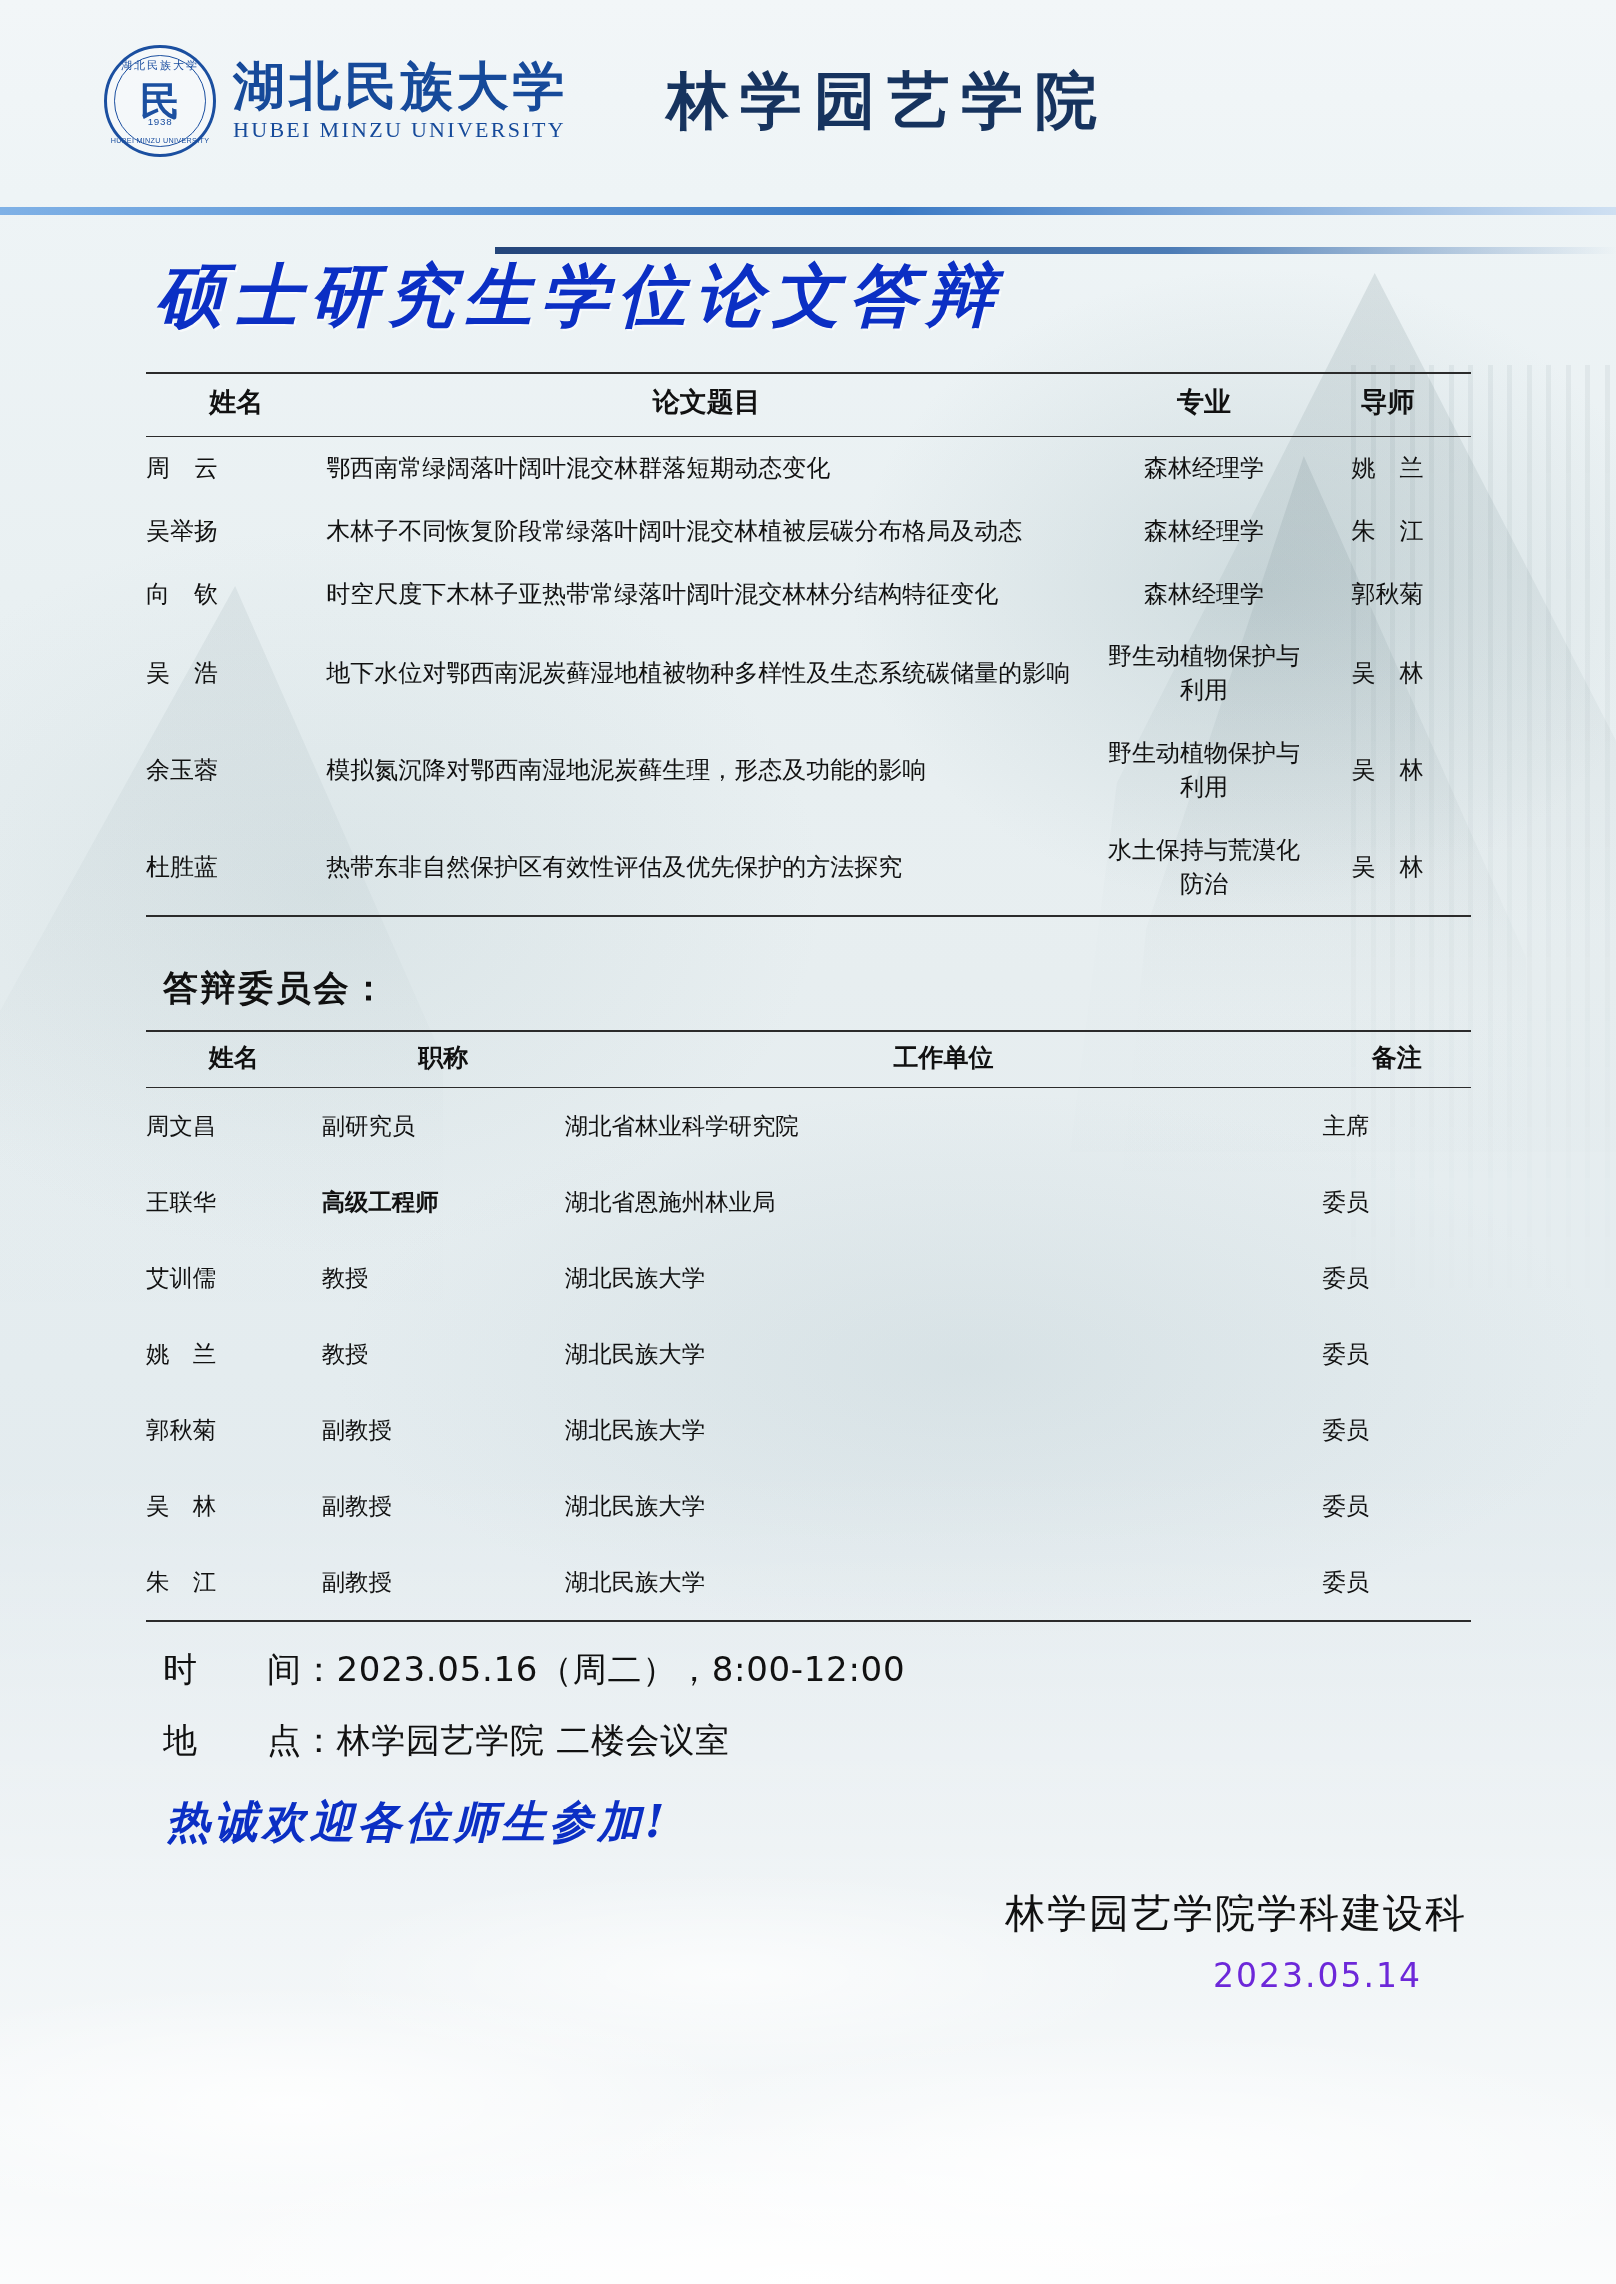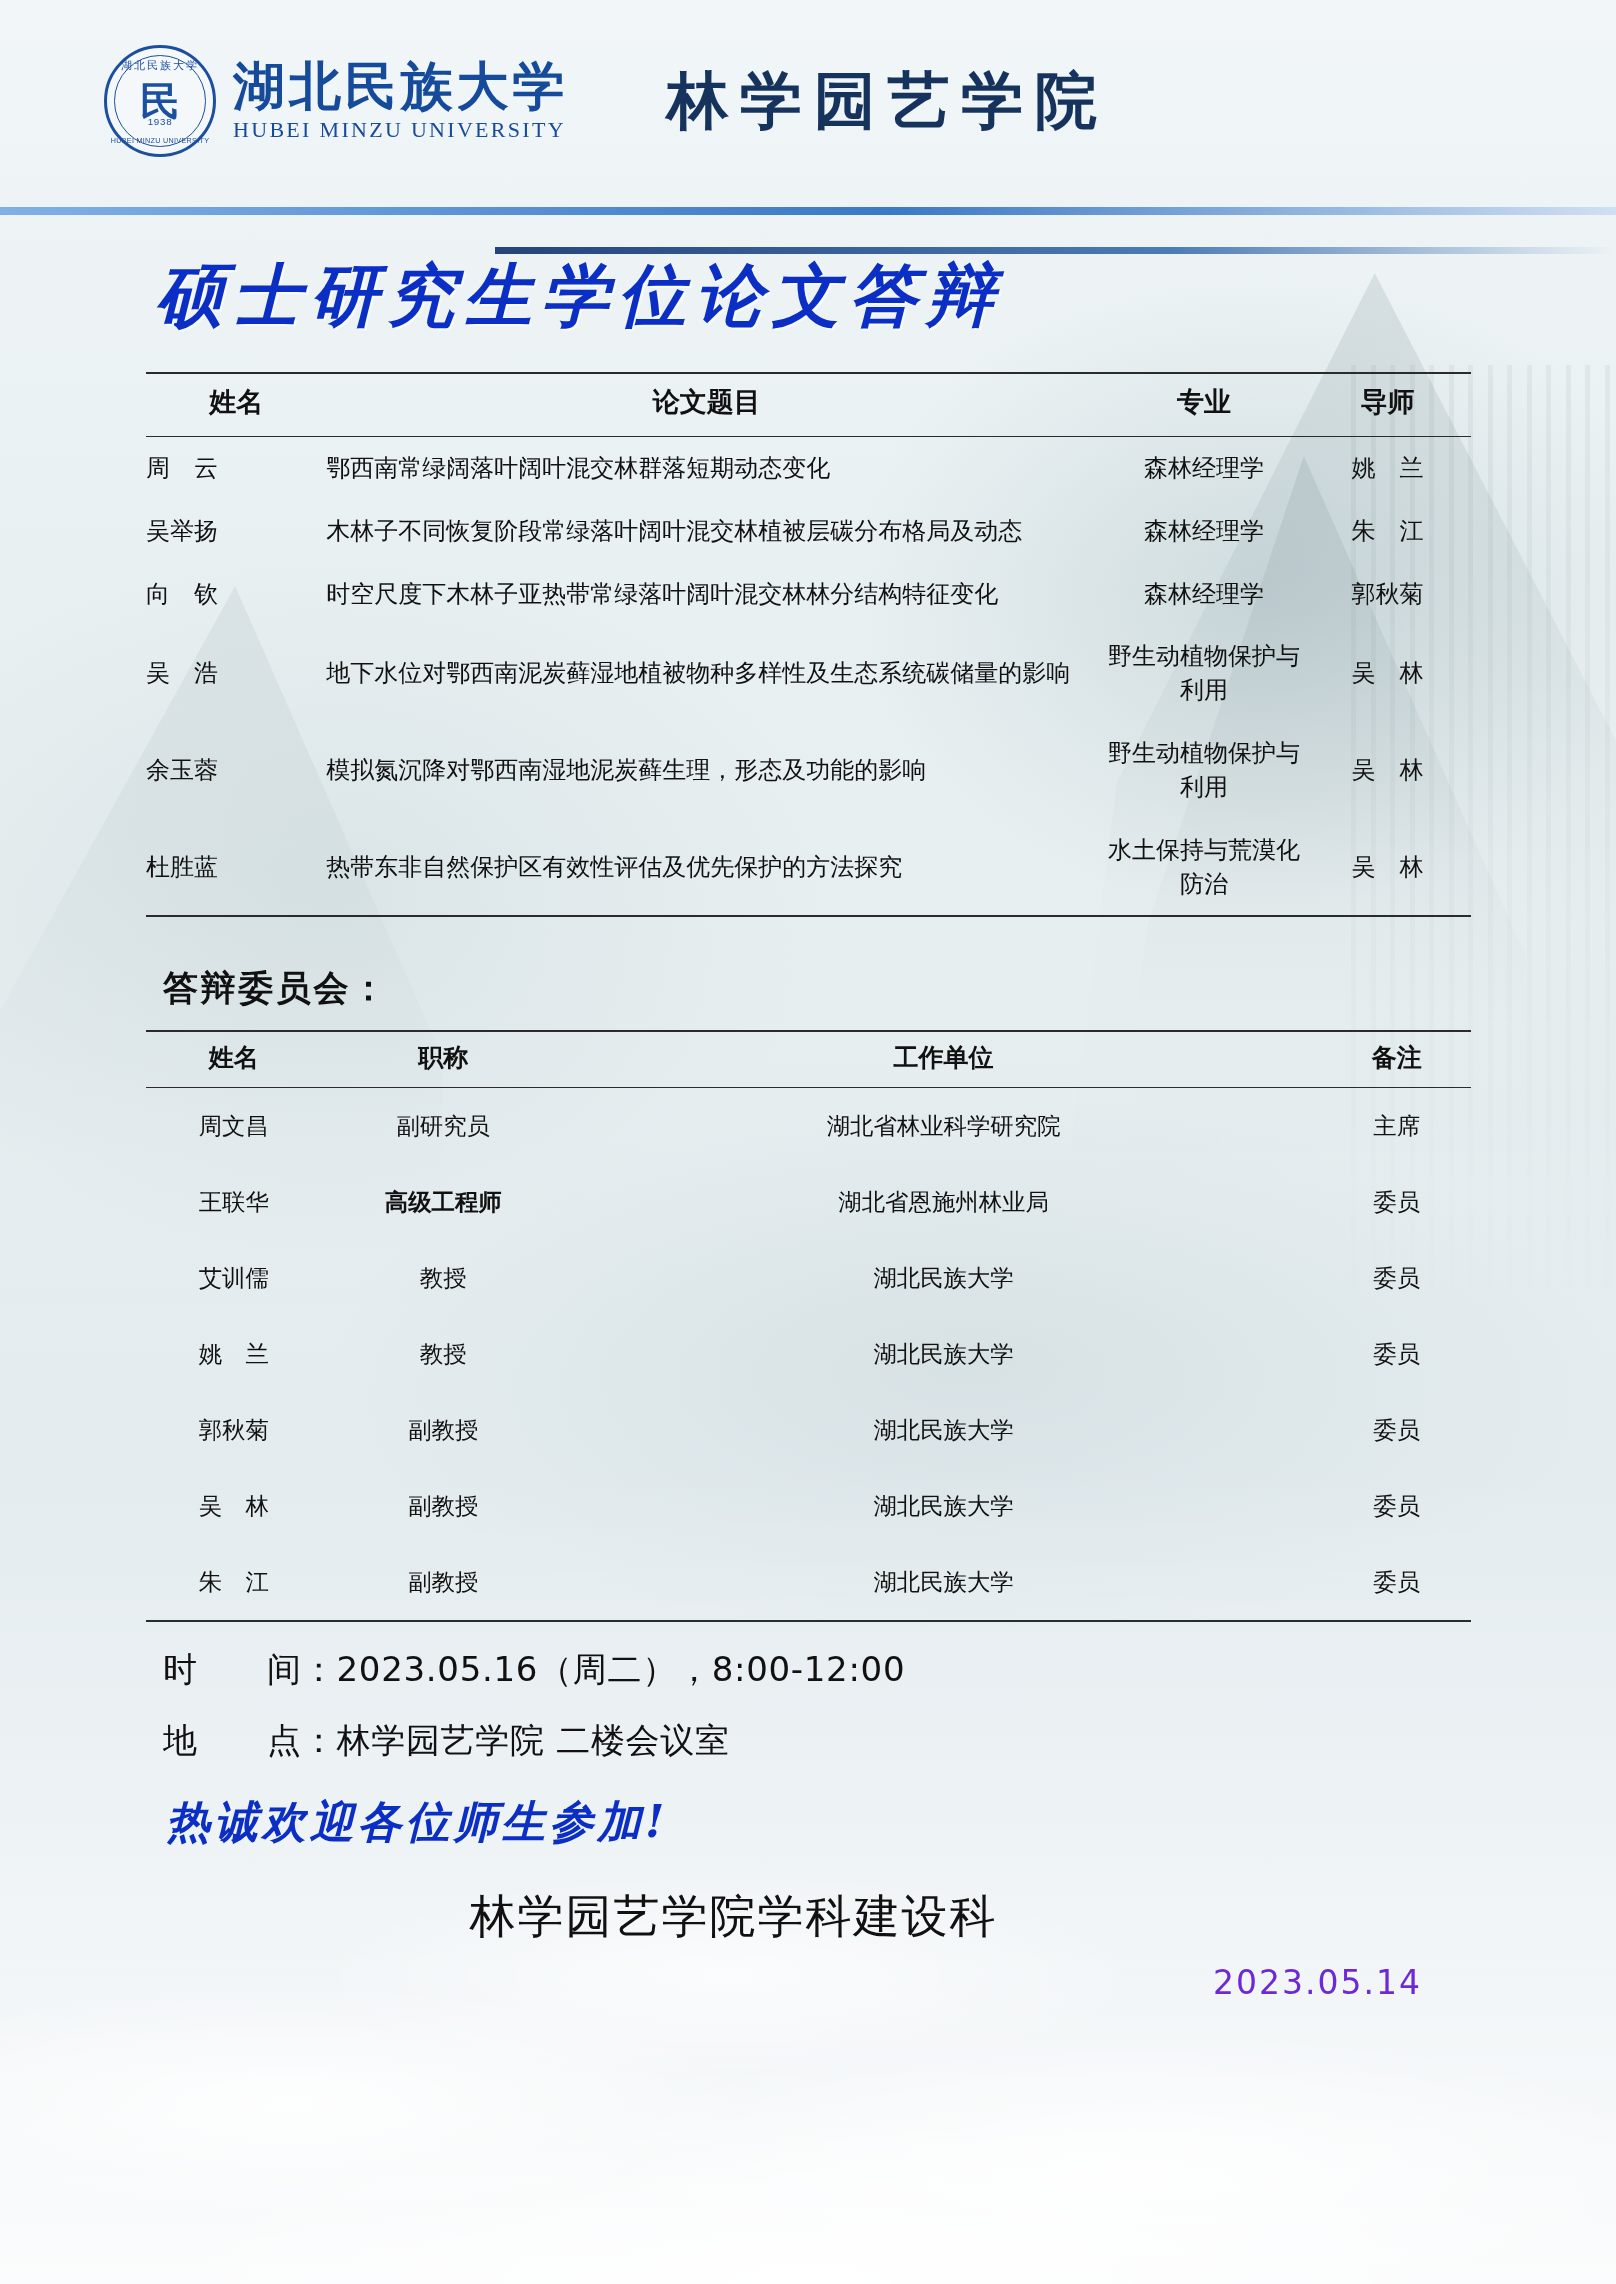--- a/index.html
+++ b/index.html
@@ -288,21 +288,21 @@
   .t-comm th {
     font-size: 25px;
     font-weight: bold;
     padding: 9px 0 13px 0;
     color: #111;
     text-align: center;
   }
   .t-comm td {
     font-size: 23.4px;
     padding: 22px 0;
-    text-align: center;
+    text-align: left;
     color: #111;
   }
   .t-comm tbody tr:last-child {
     border-bottom: 2.6px solid #2b2b2b;
   }
   .c-name { width: 169px; }
   .c-rank { width: 234px; }
   .c-org  { width: 729px; }
   .c-note { width: 143px; }
   .bold-cell { font-weight: bold; }
@@ -322,22 +322,22 @@
     font-family: "DejaVu Serif", serif;
     font-size: 44px;
     font-weight: bold;
     font-style: italic;
     color: #0b2fc4;
     letter-spacing: 3.9px;
   }
   .signoff {
     margin-top: 34px;
     margin-right: 150px;
-    text-align: center;
-    font-size: 46px;
+    text-align: right;
+    font-size: 40px;
     font-family: Liberation Mono, monospace;
     color: #111;
     letter-spacing: 2px;
   }
   .signdate {
     margin-top: 14.3px;
     margin-right: 195px;
     text-align: right;
     font-size: 33px;
     font-family: "DejaVu Sans", sans-serif;

